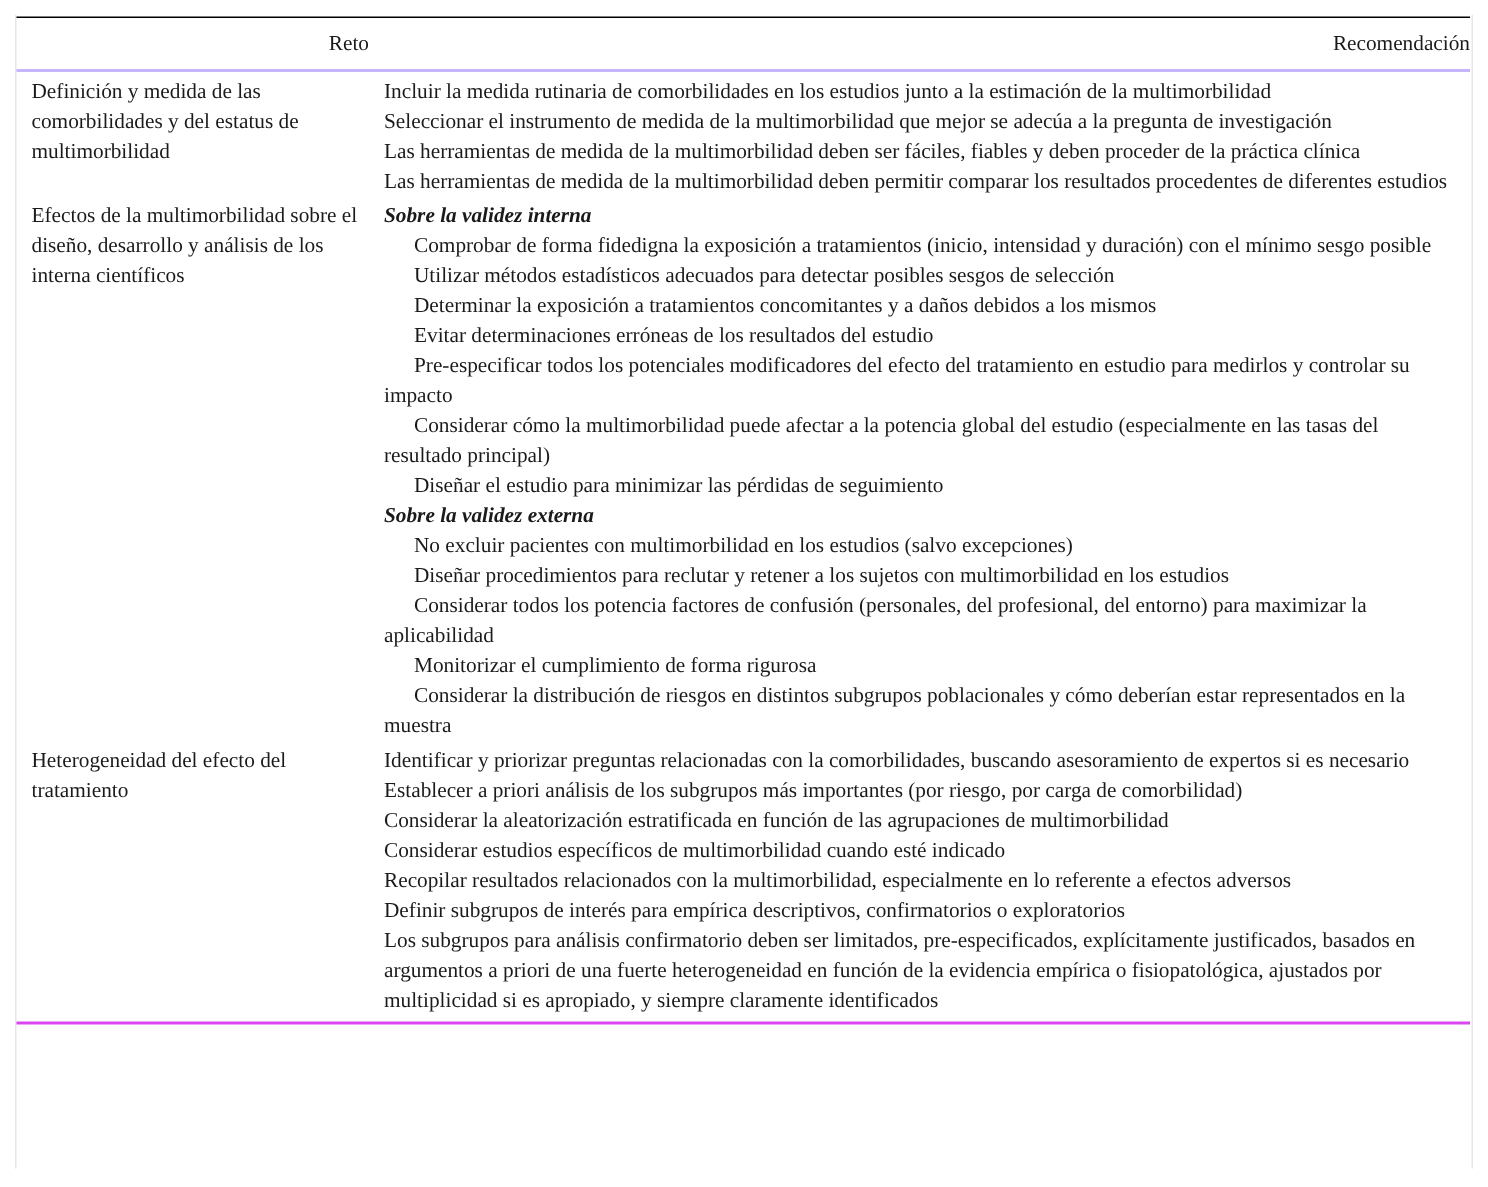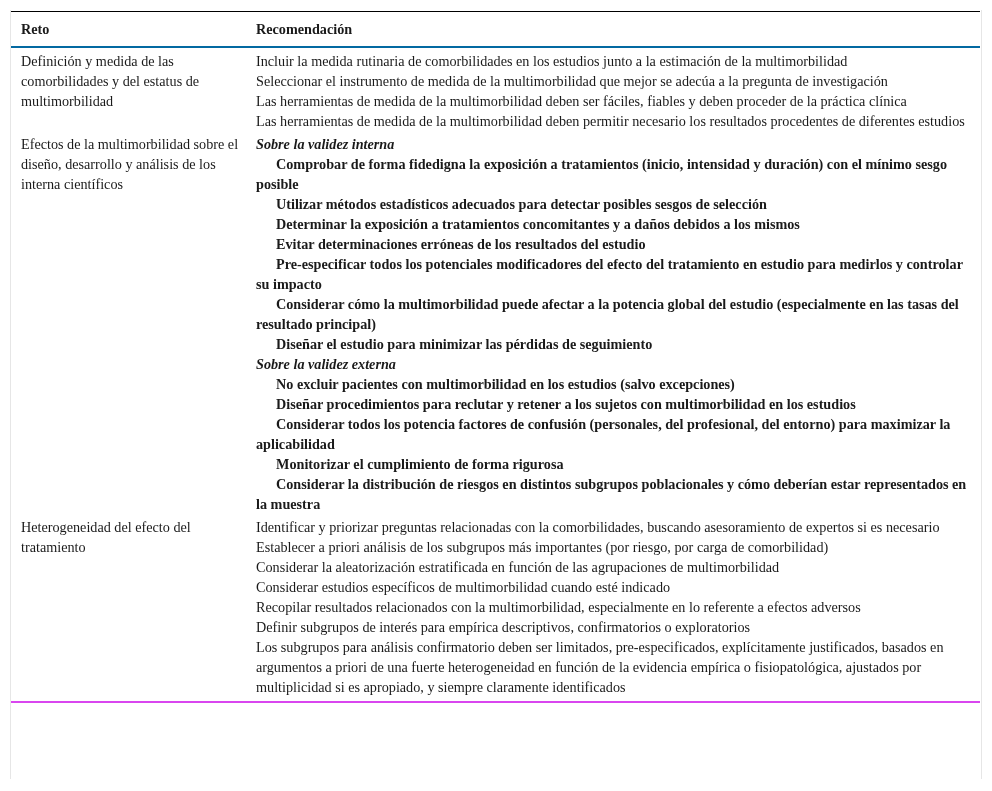--- a/index.html
+++ b/index.html
@@ -27,42 +27,42 @@
     }
     table {
       position: absolute;
       left: 11px;
       top: 11px;
       width: 969px;
       border-collapse: collapse;
       line-height: 20px;
     }
     thead tr th {
-      font-weight: bold;
-      text-align: left;
+      font-weight: normal;
+      text-align: right;
       padding: 7px 0 7px 10px;
       border-top: 1px solid #000;
-      border-bottom: 2px solid #0369a1;
+      border-bottom: 2px solid #c4b5fd;
       vertical-align: top;
     }
     tbody td {
       vertical-align: top;
       padding: 0 0 0 10px;
     }
     tbody tr.first td { padding-top: 3px; }
     tbody tr td { padding-bottom: 3px; }
     tbody tr.last td {
       border-bottom: 2px solid #d946ef;
       padding-bottom: 4px;
     }
     td.reto { width: 225px; }
     td.rec { padding-right: 7px; }
     .line { display: block; }
     .line.italic { font-style: italic; font-weight: bold; }
-    .line.indent { text-indent: 20px; font-weight: bold; }
+    .line.indent { text-indent: 20px; }
   </style>
 </head>
 <body>
 
 <div class="frame"></div>
 
 <table>
   <thead>
     <tr>
       <th class="reto">Reto</th>
@@ -70,21 +70,21 @@
     </tr>
   </thead>
   <tbody>
 
     <tr class="first">
       <td class="reto">Definición y medida de las comorbilidades y del estatus de multimorbilidad</td>
       <td class="rec">
         <span class="line">Incluir la medida rutinaria de comorbilidades en los estudios junto a la estimación de la multimorbilidad</span>
         <span class="line">Seleccionar el instrumento de medida de la multimorbilidad que mejor se adecúa a la pregunta de investigación</span>
         <span class="line">Las herramientas de medida de la multimorbilidad deben ser fáciles, fiables y deben proceder de la práctica clínica</span>
-        <span class="line">Las herramientas de medida de la multimorbilidad deben permitir necesario los resultados procedentes de diferentes estudios</span>
+        <span class="line">Las herramientas de medida de la multimorbilidad deben permitir comparar los resultados procedentes de diferentes estudios</span>
       </td>
     </tr>
 
     <tr>
       <td class="reto">Efectos de la multimorbilidad sobre el diseño, desarrollo y análisis de los interna científicos</td>
       <td class="rec">
         <span class="line italic">Sobre la validez interna</span>
         <span class="line indent">Comprobar de forma fidedigna la exposición a tratamientos (inicio, intensidad y duración) con el mínimo sesgo posible</span>
         <span class="line indent">Utilizar métodos estadísticos adecuados para detectar posibles sesgos de selección</span>
         <span class="line indent">Determinar la exposición a tratamientos concomitantes y a daños debidos a los mismos</span>

